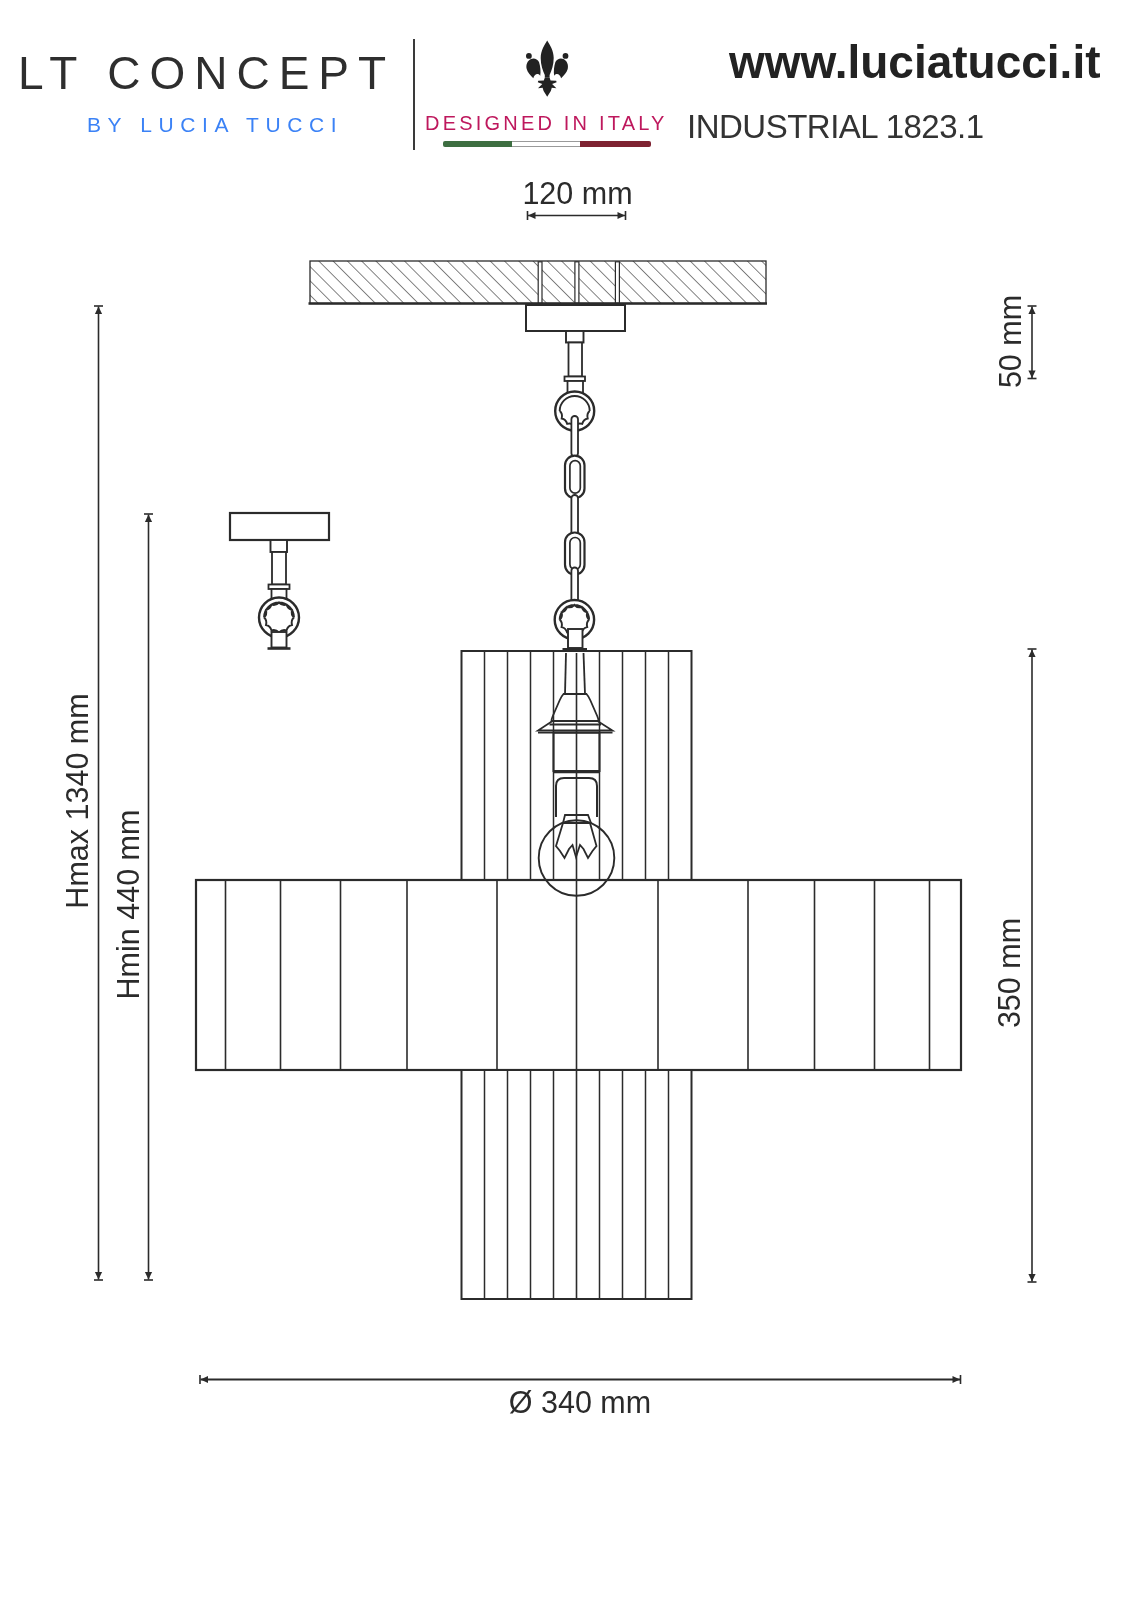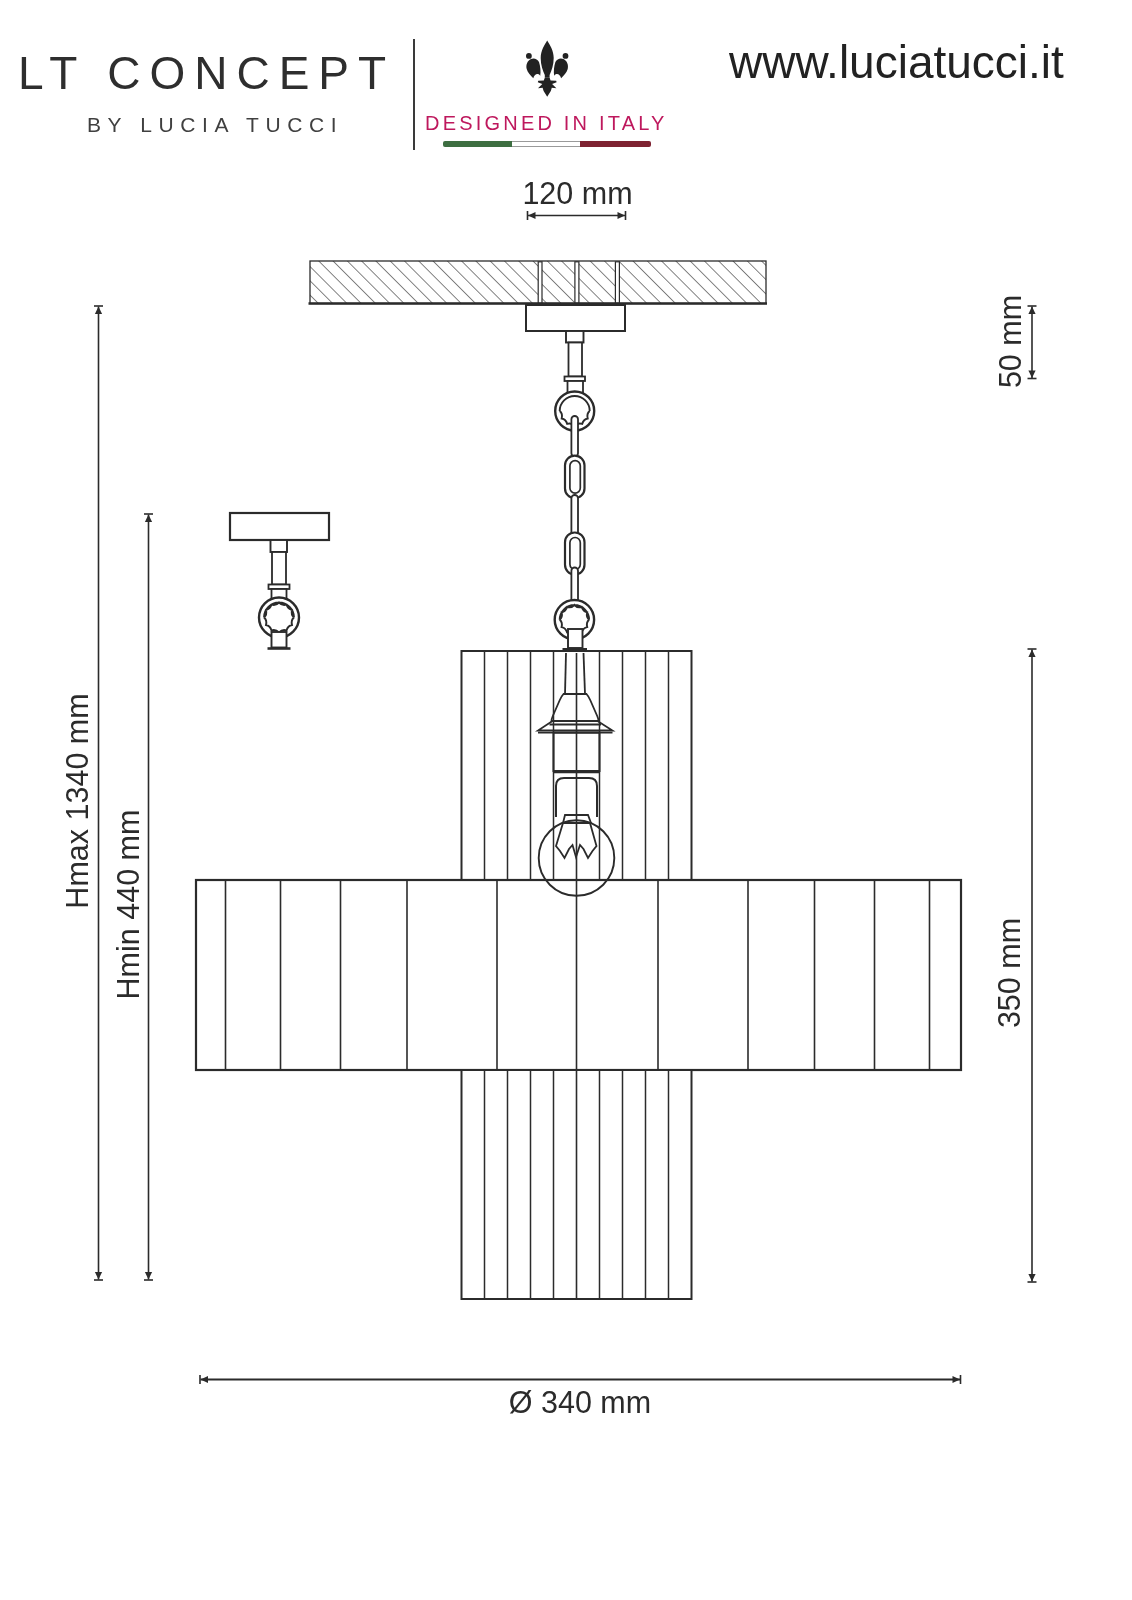--- a/index.html
+++ b/index.html
@@ -6,21 +6,21 @@
   #page{position:relative;width:1132px;height:1600px;background:#ffffff;overflow:hidden;
         font-family:"Liberation Sans", sans-serif;}
   .t{position:absolute;white-space:nowrap;line-height:1;}
 </style>
 </head>
 <body>
 <div id="page">
 
 <div class="t" style="left:18px;top:50px;font-size:46px;letter-spacing:9px;color:#2e2e2e;">LT CONCEPT</div>
 
-<div class="t" style="left:87px;top:114px;font-size:21px;letter-spacing:6.6px;color:#404040;">BY LUCIA TUCCI</div>
+<div class="t" style="left:87px;top:114px;font-size:21px;letter-spacing:6.6px;color:#3b82f6;">BY LUCIA TUCCI</div>
 
 <div style="position:absolute;left:413px;top:39px;width:2px;height:111px;background:#3a3a3a;"></div>
 
 <svg style="position:absolute;left:0;top:0;" width="1132" height="1600" viewBox="0 0 1132 1600">
   <g fill="#222222" stroke="none" transform="translate(547.2,40.5)">
     <path d="M 0,0 C -2.6,4.2 -6.5,10.2 -6.5,17.4 C -6.5,24.2 -4.4,30.2 -2.4,34.6 L -2.4,37.2 L 2.4,37.2 L 2.4,34.6 C 4.4,30.2 6.5,24.2 6.5,17.4 C 6.5,10.2 2.6,4.2 0,0 Z"></path>
     <path d="M -8.2,21.5 C -9.8,18.6 -13.2,17.2 -16.2,18.6 C -19.9,20.3 -21.5,24.6 -20.5,28.6 C -19.6,31.9 -16.9,34.9 -13.9,37.8 C -13.2,34.8 -11.4,33.2 -9.3,33.5 C -8.1,33.7 -7.3,34.4 -7.0,35.4 C -6.2,31.1 -6.9,25.6 -8.2,21.5 Z"></path>
     <path d="M 8.2,21.5 C 9.8,18.6 13.2,17.2 16.2,18.6 C 19.9,20.3 21.5,24.6 20.5,28.6 C 19.6,31.9 16.9,34.9 13.9,37.8 C 13.2,34.8 11.4,33.2 9.3,33.5 C 8.1,33.7 7.3,34.4 7.0,35.4 C 6.2,31.1 6.9,25.6 8.2,21.5 Z"></path>
     <path d="M -2.4,37.2 L -3.4,40.0 L -9.0,40.3 L -9.4,41.8 L -4.9,43.5 L -9.2,47.8 L -4.6,47.3 L -3.6,50.4 L 0,56.2 L 3.6,50.4 L 4.6,47.3 L 9.2,47.8 L 4.9,43.5 L 9.4,41.8 L 9.0,40.3 L 3.4,40.0 L 2.4,37.2 Z"></path>
     <circle cx="-18.3" cy="15.4" r="2.9"></circle>
@@ -29,22 +29,23 @@
 </svg>
 
 <div class="t" style="left:425px;top:113px;font-size:20px;letter-spacing:3.2px;color:#be185d;">DESIGNED IN ITALY</div>
 
 <div style="position:absolute;left:443px;top:141px;width:69px;height:6px;background:#3d6e41;border-radius:2px 0 0 2px;"></div>
 
 <div style="position:absolute;left:512px;top:141px;width:68px;height:6px;background:#ffffff;border-top:1px solid #9a9a9a;border-bottom:1px solid #9a9a9a;box-sizing:border-box;"></div>
 
 <div style="position:absolute;left:580px;top:141px;width:71px;height:6px;background:#7e2231;border-radius:0 2px 2px 0;"></div>
 
-<div class="t" style="left:729px;top:39px;font-size:46px;font-weight:normal;color:#222222;">www.luciatucci.it</div>
-
+<div class="t" style="left:729px;top:39px;font-size:46px;font-weight:bold;color:#222222;">www.luciatucci.it</div>
+
+<div class="t" style="left:687px;top:110px;font-size:33px;letter-spacing:-0.5px;color:#333333;">INDUSTRIAL 1823.1</div>
 
 <svg style="position:absolute;left:0;top:0;" width="1132" height="1600" viewBox="0 0 1132 1600">
 <defs>
   <pattern id="hatch" width="10.1" height="10.1" patternUnits="userSpaceOnUse" patternTransform="rotate(-45)">
     <line x1="0" y1="0" x2="0" y2="10.1" stroke="#3a3a3a" stroke-width="1.25"></line>
   </pattern>
 </defs>
 <g stroke="#2b2b2b" fill="none" stroke-width="2">
 
 <g>

